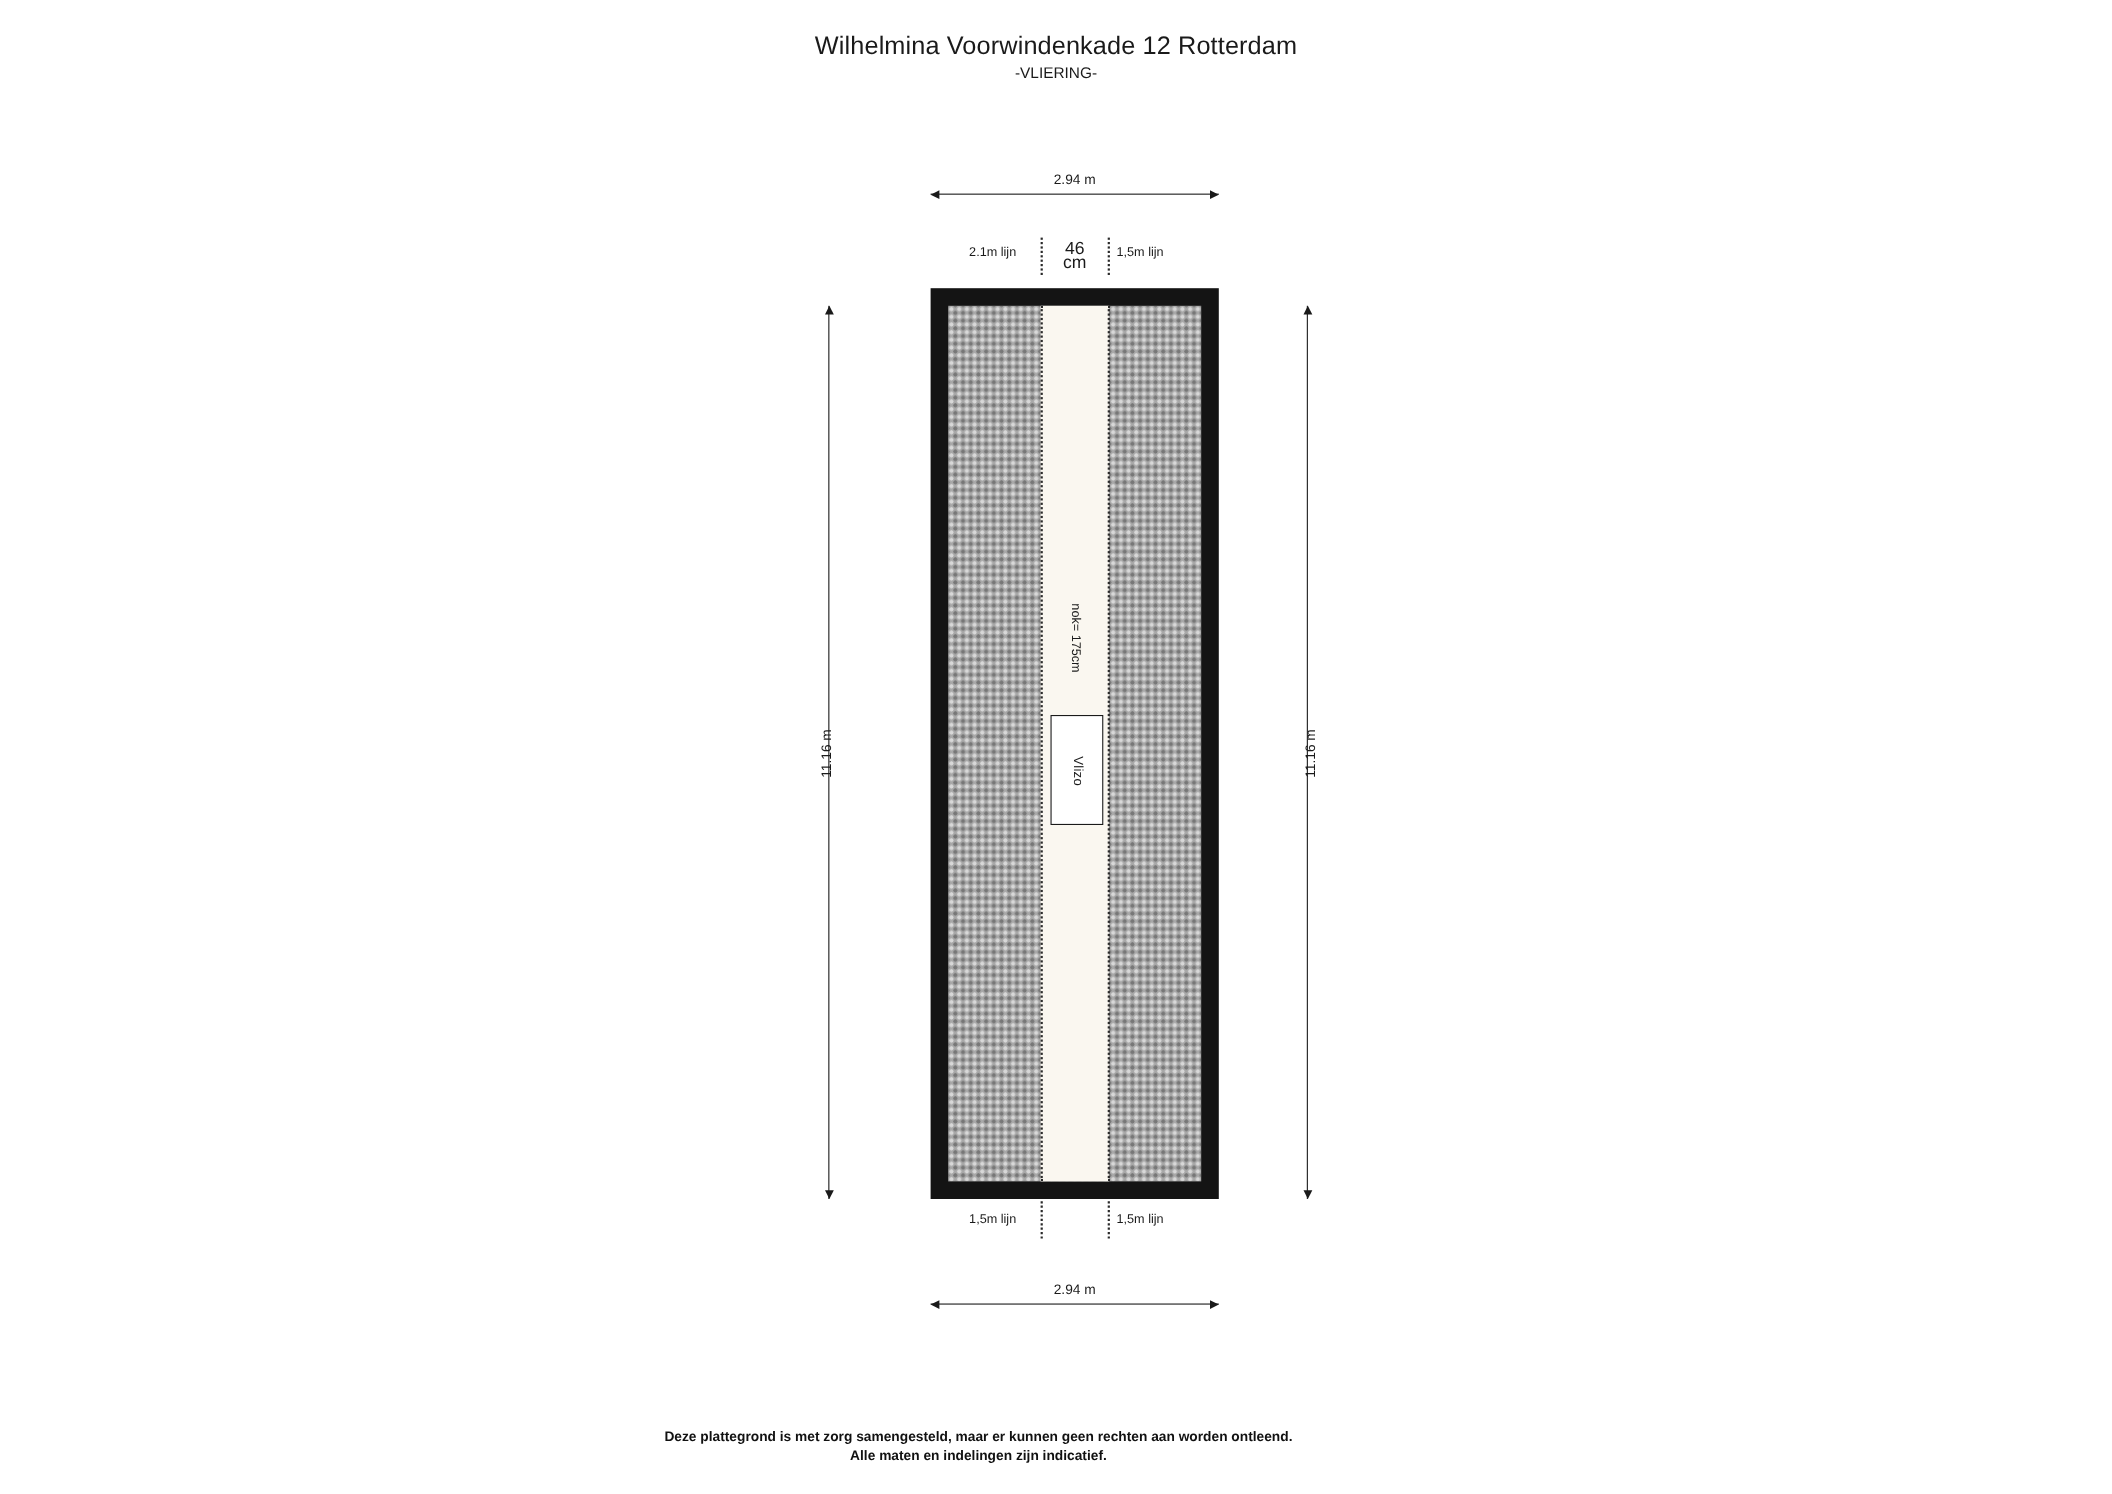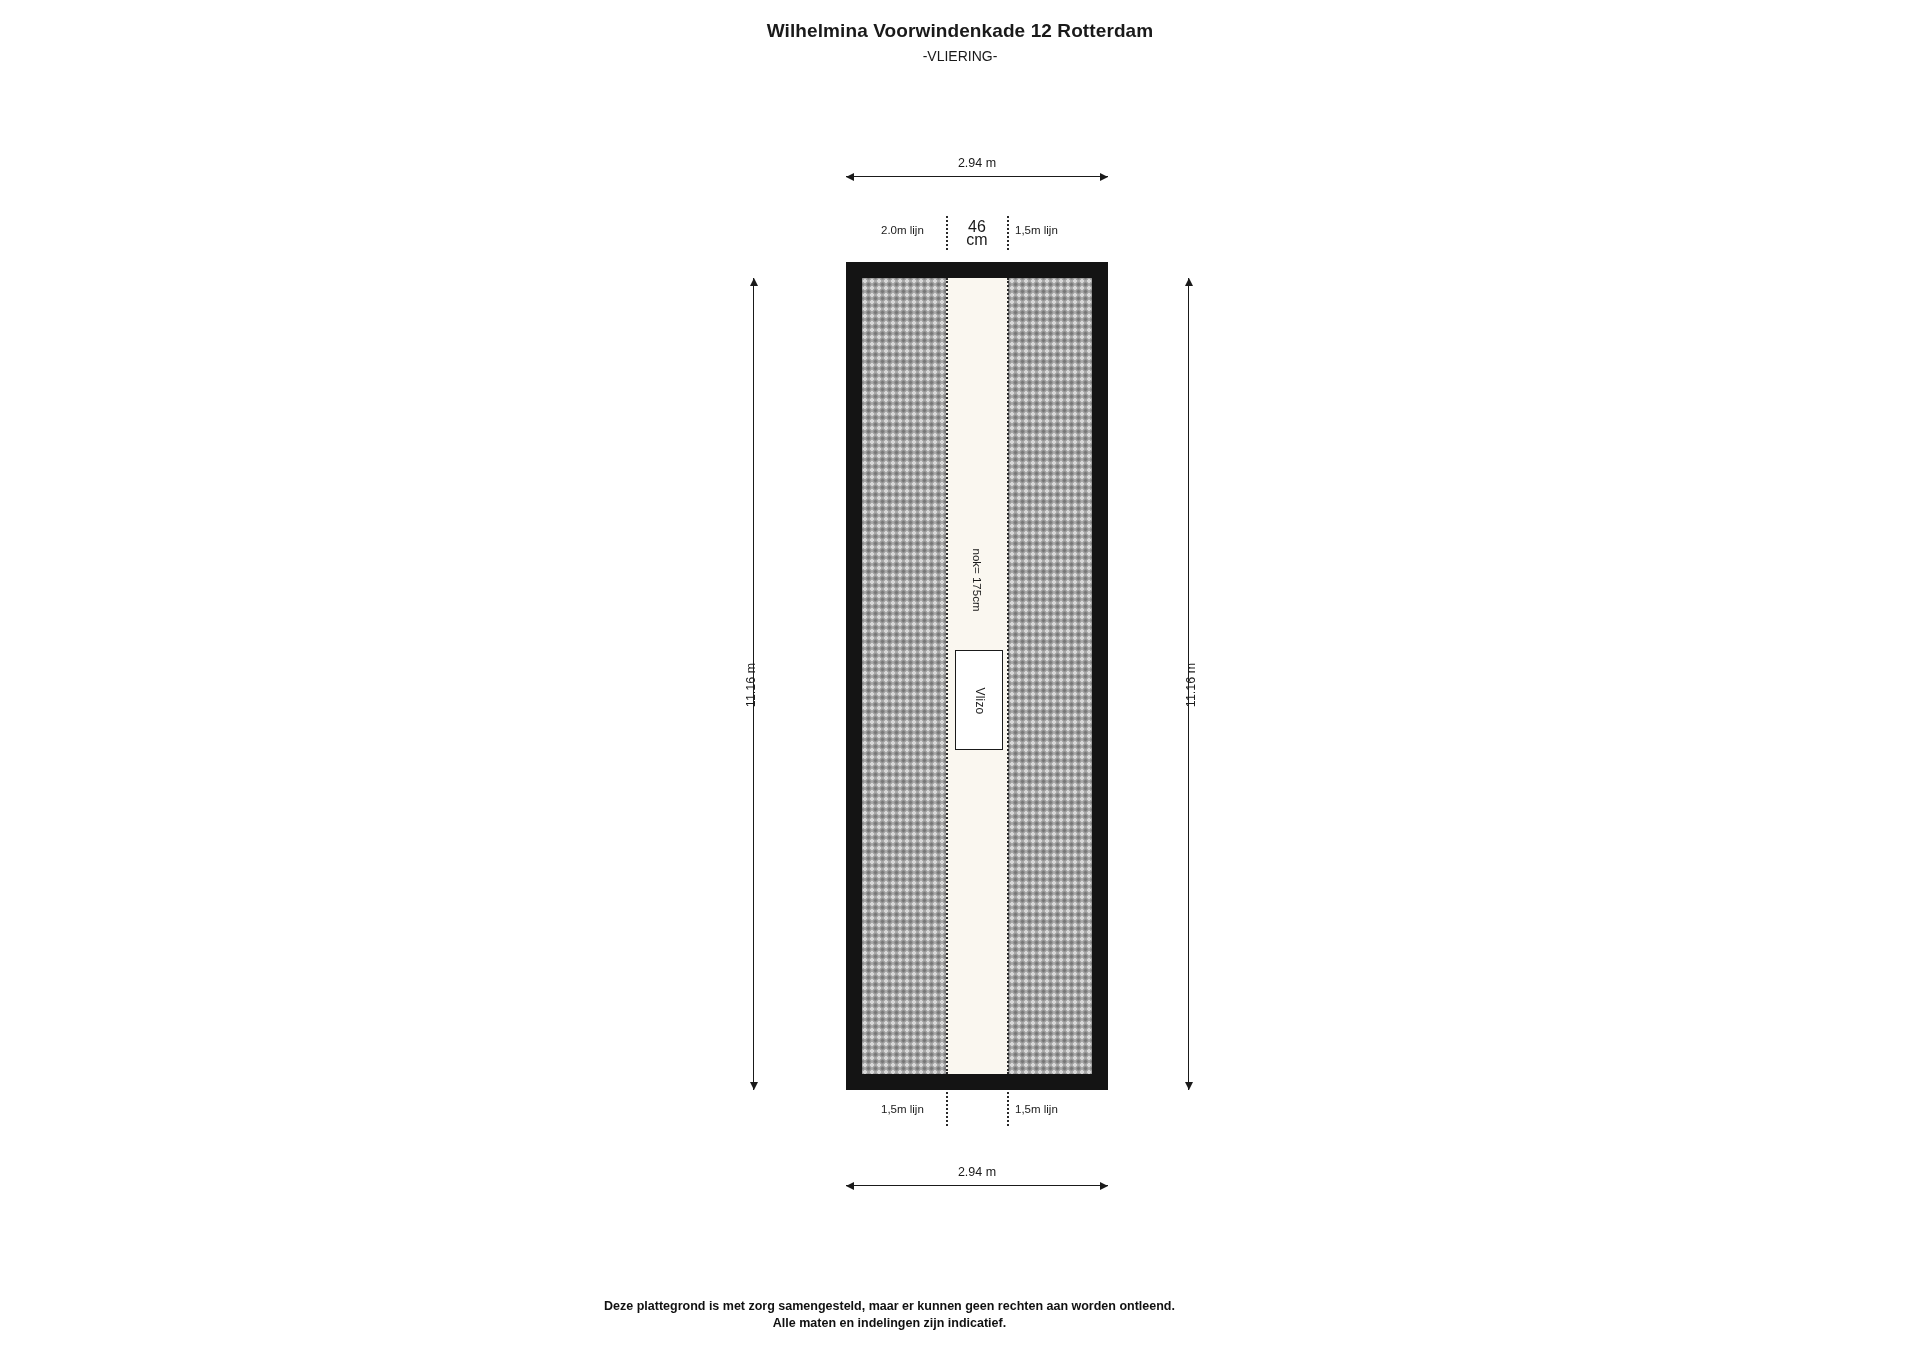--- a/index.html
+++ b/index.html
@@ -18,24 +18,25 @@
 
   
   .title-block {
     position: absolute;
     top: 18px;
     left: 0;
     width: 1920px;
     text-align: center;
   }
   .title-main {
-    font-size: 19px;
-    font-weight: bold;
+    font-size: 23px;
+    font-weight: normal;
     letter-spacing: 0.1px;
     line-height: 26px;
+    margin-top: 10px;
   }
   .title-sub {
     font-size: 14px;
     font-weight: normal;
     line-height: 24px;
   }
 
   
   #plan {
     position: absolute;
@@ -229,21 +230,21 @@
 <div class="title-block">
   <div class="title-main">Wilhelmina Voorwindenkade 12 Rotterdam</div>
   <div class="title-sub">-VLIERING-</div>
 </div>
 
 <div id="plan">
 
   <div class="dim-h" style="left:845px; top:176px; width:262px;"></div>
   <div class="dim-label-h" style="left:845px; top:156px; width:262px;">2.94 m</div>
 
-  <div class="note-small" style="left:880px; top:224px;">2.0m lijn</div>
+  <div class="note-small" style="left:880px; top:224px;">2.1m lijn</div>
   <div class="tick-dotted" style="left:945px; top:216px; height:34px;"></div>
   <div class="note-46" style="left:955px; top:220px; width:42px;">
     <div>46</div>
     <div>cm</div>
   </div>
   <div class="tick-dotted" style="left:1006px; top:216px; height:34px;"></div>
   <div class="note-small" style="left:1014px; top:224px;">1,5m lijn</div>
 
   <div class="wall-outer"></div>
   <div class="floor-inner">

